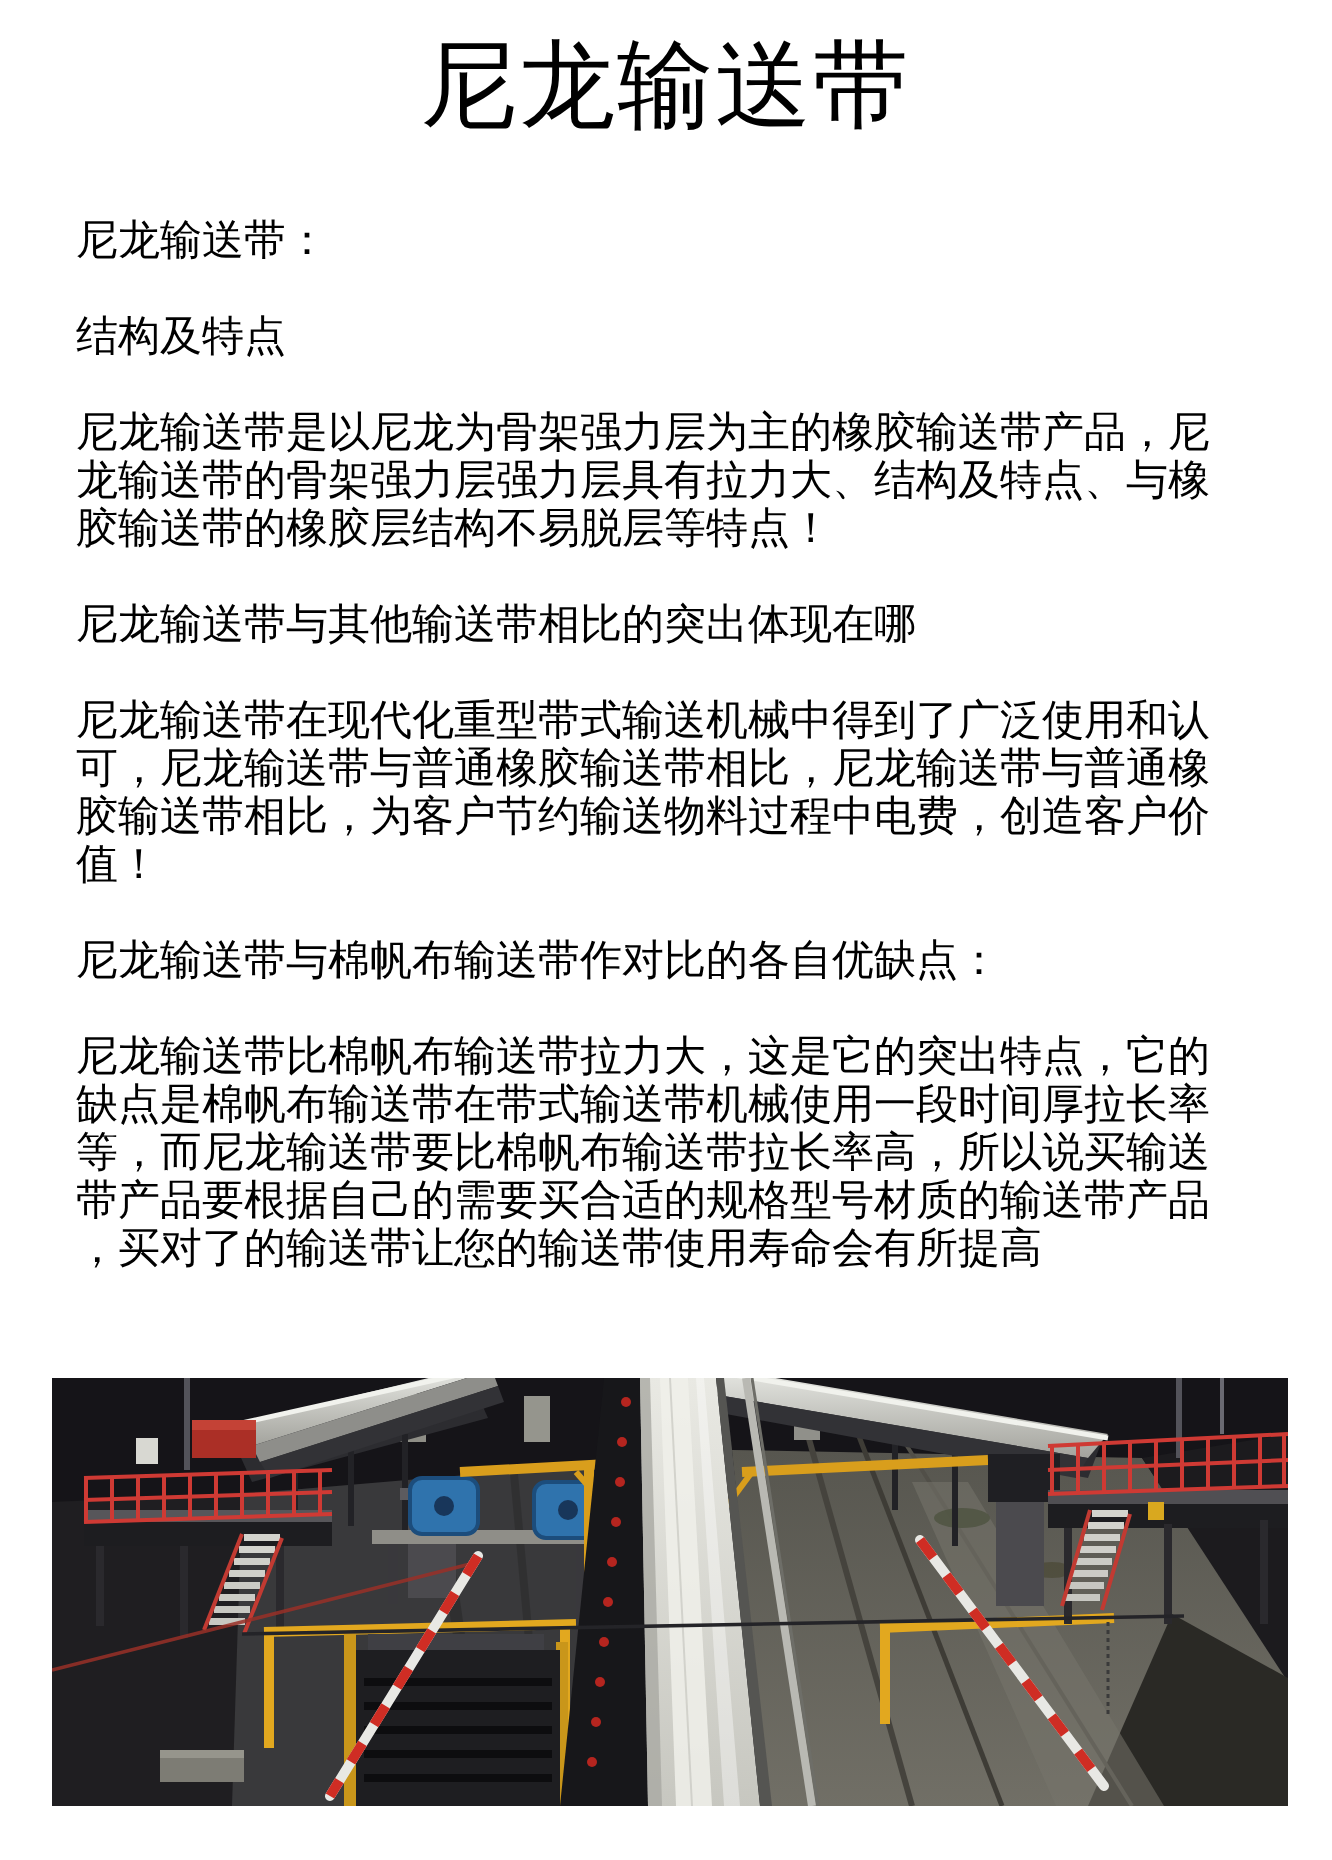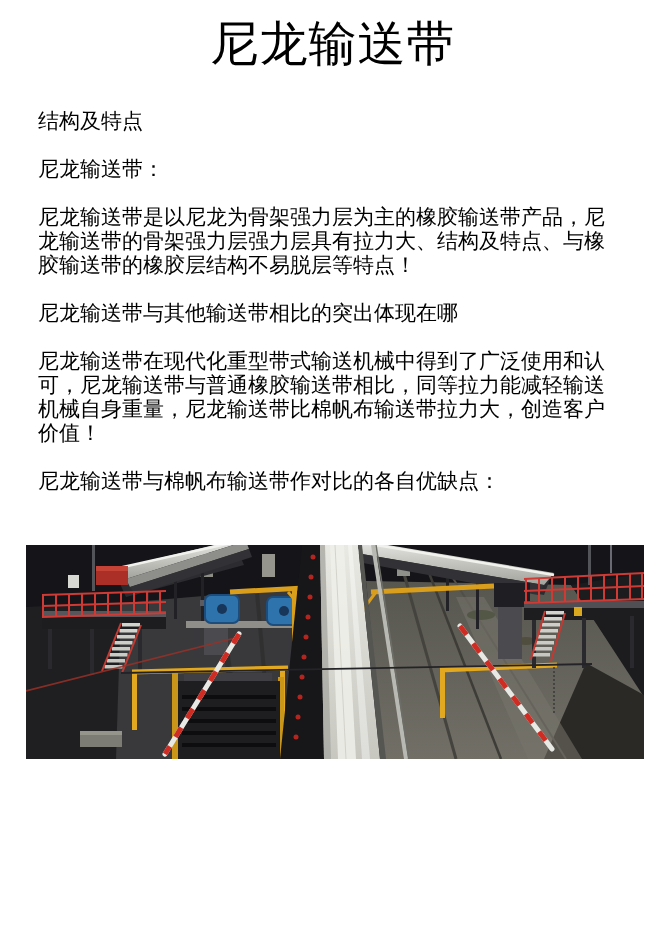--- a/index.html
+++ b/index.html
@@ -19,26 +19,27 @@
     overflow:hidden;background:#232227;
   }
   figure.photo svg{display:block;width:618px;height:214px;}
 </style>
 </head>
 <body>
 
 <h1 class="page-title">尼龙输送带</h1>
 
 <div class="content">
+  <p>尼龙输送带：</p>
   <p>结构及特点</p>
-  <p>尼龙输送带：</p>
   <p>尼龙输送带是以尼龙为骨架强力层为主的橡胶输送带产品，尼龙输送带的骨架强力层强力层具有拉力大、结构及特点、与橡胶输送带的橡胶层结构不易脱层等特点！</p>
   <p>尼龙输送带与其他输送带相比的突出体现在哪</p>
-  <p>尼龙输送带在现代化重型带式输送机械中得到了广泛使用和认可，尼龙输送带与普通橡胶输送带相比，同等拉力能减轻输送机械自身重量，尼龙输送带比棉帆布输送带拉力大，创造客户价值！</p>
+  <p>尼龙输送带在现代化重型带式输送机械中得到了广泛使用和认可，尼龙输送带与普通橡胶输送带相比，尼龙输送带与普通橡胶输送带相比，为客户节约输送物料过程中电费，创造客户价值！</p>
   <p>尼龙输送带与棉帆布输送带作对比的各自优缺点：</p>
+  <p>尼龙输送带比棉帆布输送带拉力大，这是它的突出特点，它的缺点是棉帆布输送带在带式输送带机械使用一段时间厚拉长率等，而尼龙输送带要比棉帆布输送带拉长率高，所以说买输送带产品要根据自己的需要买合适的规格型号材质的输送带产品，买对了的输送带让您的输送带使用寿命会有所提高</p>
 </div>
 
 <figure class="photo">
   <svg viewBox="0 0 618 214" preserveAspectRatio="none" role="img" aria-label="煤场带式输送机输送带现场照片">
     <defs>
       <linearGradient id="beltGrad" x1="0" y1="0" x2="0" y2="1">
         <stop offset="0" stop-color="#e9e9e3"></stop>
           <stop offset="1" stop-color="#c7c7c0"></stop>
       </linearGradient>
       <linearGradient id="coverGrad" x1="0" y1="0" x2="0" y2="1">

